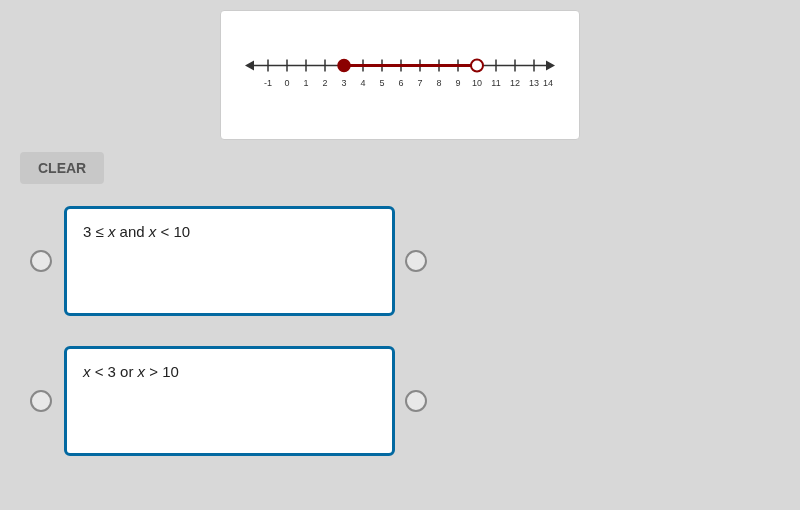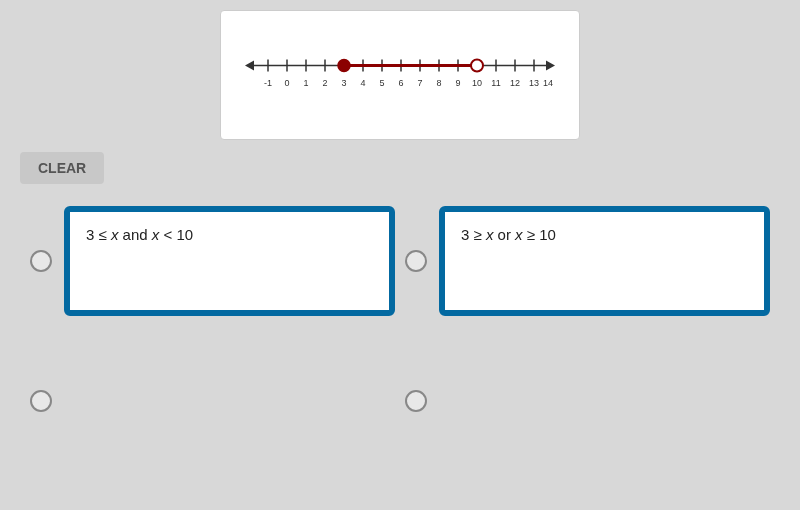--- a/index.html
+++ b/index.html
@@ -81,21 +81,21 @@
       border-radius: 50%;
       border: 2px solid #888;
       background: #e8e8e8;
       flex-shrink: 0;
       cursor: pointer;
     }
 
     .option-box {
       flex: 1;
       background: #ffffff;
-      border: 6px solid #0369a1;
+      border: 3px solid #0369a1;
       border-radius: 6px;
       height: 110px;
       display: flex;
       align-items: flex-start;
       padding: 14px 16px;
       font-size: 15px;
       color: #222;
     }
 
     .option-text {
@@ -174,26 +174,26 @@
 
   <div class="option-item">
     <div class="radio-circle"></div>
     <div class="option-box">
       <span class="option-text">3 ≤ <span class="var">x</span> and <span class="var">x</span> &lt; 10</span>
     </div>
   </div>
 
   <div class="option-item">
     <div class="radio-circle"></div>
-    <div class="option-box">
-      <span class="option-text">3 ≥ <span class="var">x</span> or <span class="var">x</span> ≥ 10</span>
-    </div>
   </div>
 
   <div class="option-item">
     <div class="radio-circle"></div>
+    <div class="option-box">
+      <span class="option-text"><span class="var">x</span> &lt; 3 or <span class="var">x</span> &gt; 10</span>
+    </div>
   </div>
 
   <div class="option-item">
     <div class="radio-circle"></div>
   </div>
 
 </div>
 
 </body></html>

